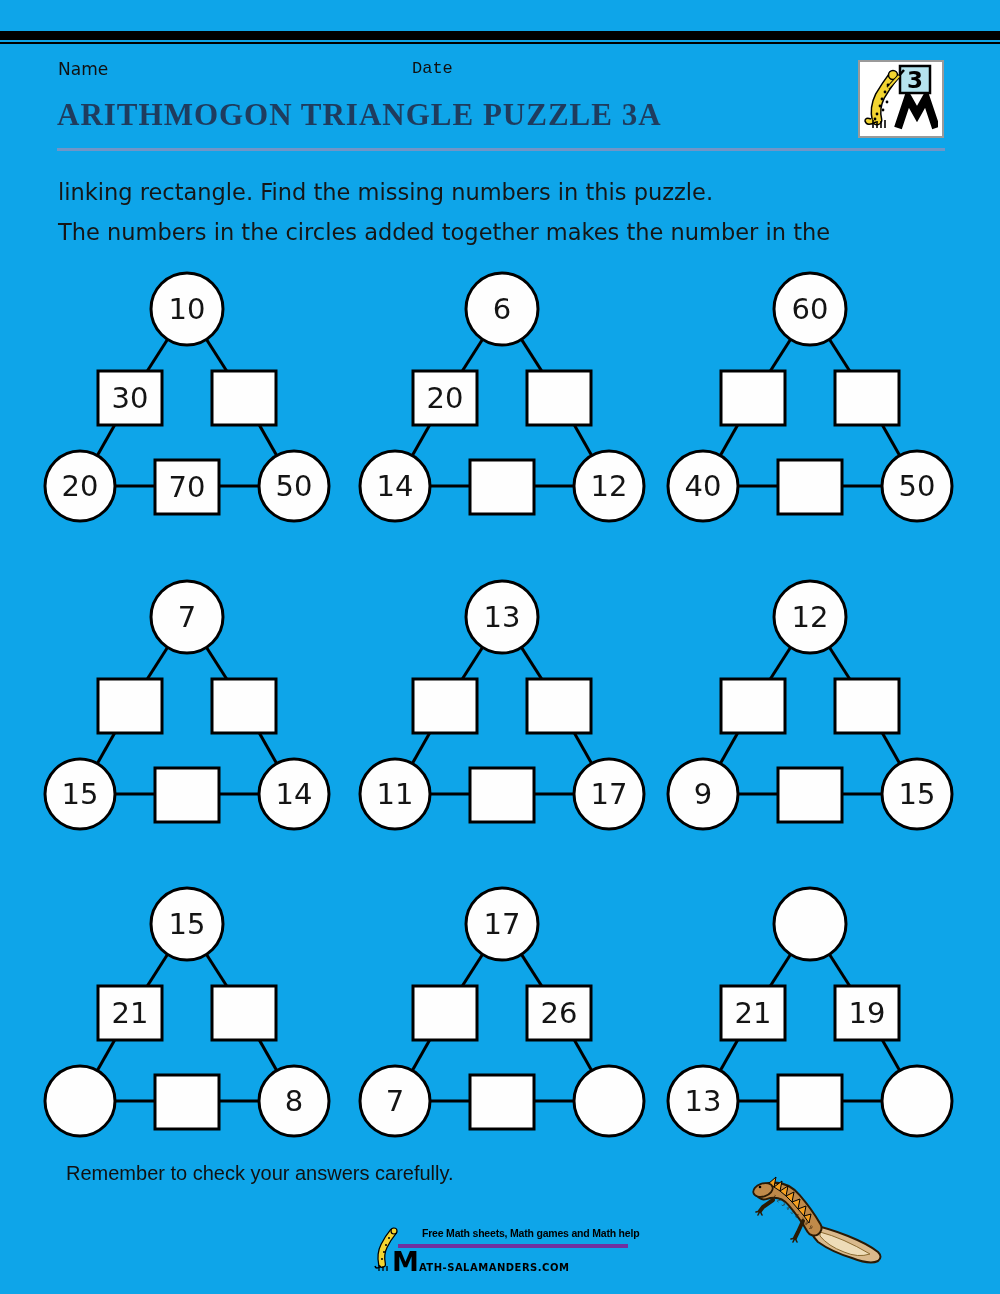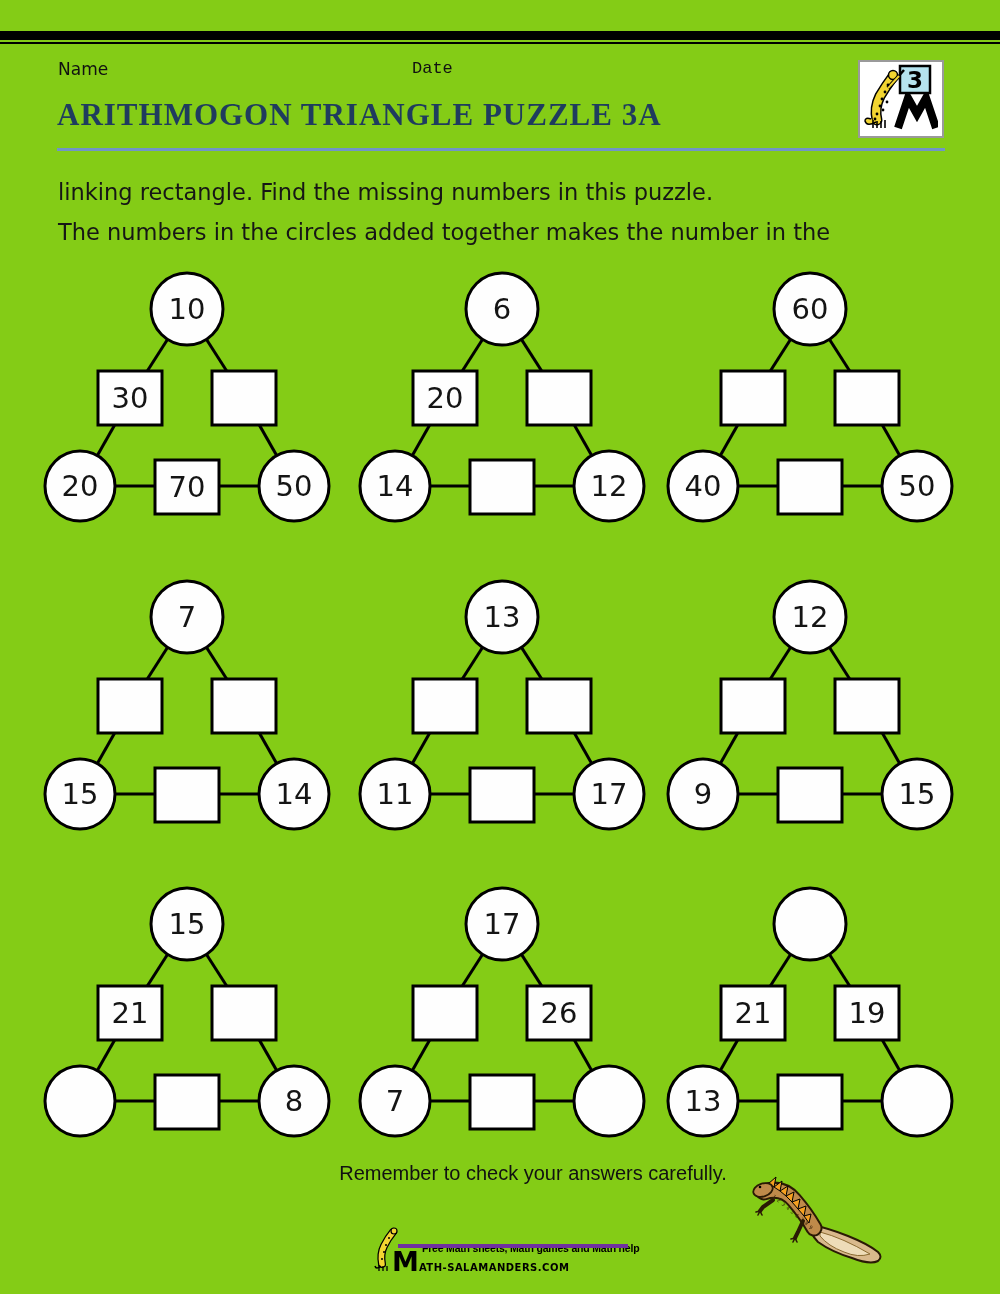--- a/index.html
+++ b/index.html
@@ -1,42 +1,42 @@
 <!DOCTYPE html>
 <html><head>
 <meta charset="utf-8">
 <style>
   html,body{margin:0;padding:0;}
   body{background:#e9e9e9;font-family:"DejaVu Sans",sans-serif;}
-  .page{position:relative;width:1000px;height:1294px;background:#84cc16;margin:0 auto;overflow:hidden;}
+  .page{position:relative;width:1000px;height:1294px;background:#0ea5e9;margin:0 auto;overflow:hidden;}
 
   
   .rule-thick{position:absolute;left:0;top:31px;width:1000px;height:9px;background:#000;}
   .rule-thin{position:absolute;left:0;top:42px;width:1000px;height:2px;background:#000;}
 
   .name-label{position:absolute;left:58px;top:59px;font-size:17px;color:#111;}
   .date-label{position:absolute;left:412px;top:59px;font-size:17px;color:#111;font-family:Liberation Mono, monospace;}
 
   .logo-box{position:absolute;left:858px;top:60px;width:82px;height:74px;background:#fff;border:2px solid #9a9a9a;}
 
   .page-title{position:absolute;left:57px;top:97px;font-family:"Liberation Serif",serif;font-weight:700;
               font-size:31px;letter-spacing:1px;color:#1f3c5e;white-space:nowrap;}
   .title-rule{position:absolute;left:57px;top:148px;width:888px;height:3px;background:#7195c7;}
 
   .instructions{position:absolute;left:58px;top:172px;width:860px;font-size:22.5px;line-height:40px;color:#161616;}
 
   .puzzle{position:absolute;width:290px;height:255px;}
   .puzzle text{font-family:"DejaVu Sans",sans-serif;font-size:29px;fill:#141414;}
 
-  .footer-note{position:absolute;left:66px;top:1162px;width:934px;text-align:center;
+  .footer-note{position:absolute;left:66px;top:1162px;width:934px;
                font-family:"Liberation Sans",sans-serif;font-size:20px;color:#111;}
 
   .flogo{position:absolute;left:374px;top:1224px;width:280px;height:52px;}
   .flogo .creature-svg{position:absolute;left:0;top:2px;}
-  .flogo .tagline{position:absolute;left:48px;top:18px;font-family:"Liberation Sans",sans-serif;
+  .flogo .tagline{position:absolute;left:48px;top:3px;font-family:"Liberation Sans",sans-serif;
                   font-weight:bold;font-size:10.5px;letter-spacing:-0.2px;color:#000;white-space:nowrap;}
   .flogo .prule{position:absolute;left:24px;top:20px;width:230px;height:4px;background:#7030a0;}
   .flogo .wordmark{position:absolute;left:18px;top:22px;white-space:nowrap;color:#000;}
   .flogo .wm-m{font-family:"DejaVu Sans",sans-serif;font-weight:bold;font-size:27px;}
   .flogo .wm-rest{font-family:"DejaVu Sans",sans-serif;font-weight:bold;font-size:10px;letter-spacing:0.5px;}
 
   .newt-svg{position:absolute;left:748px;top:1170px;}
 </style>
 </head>
 <body>

